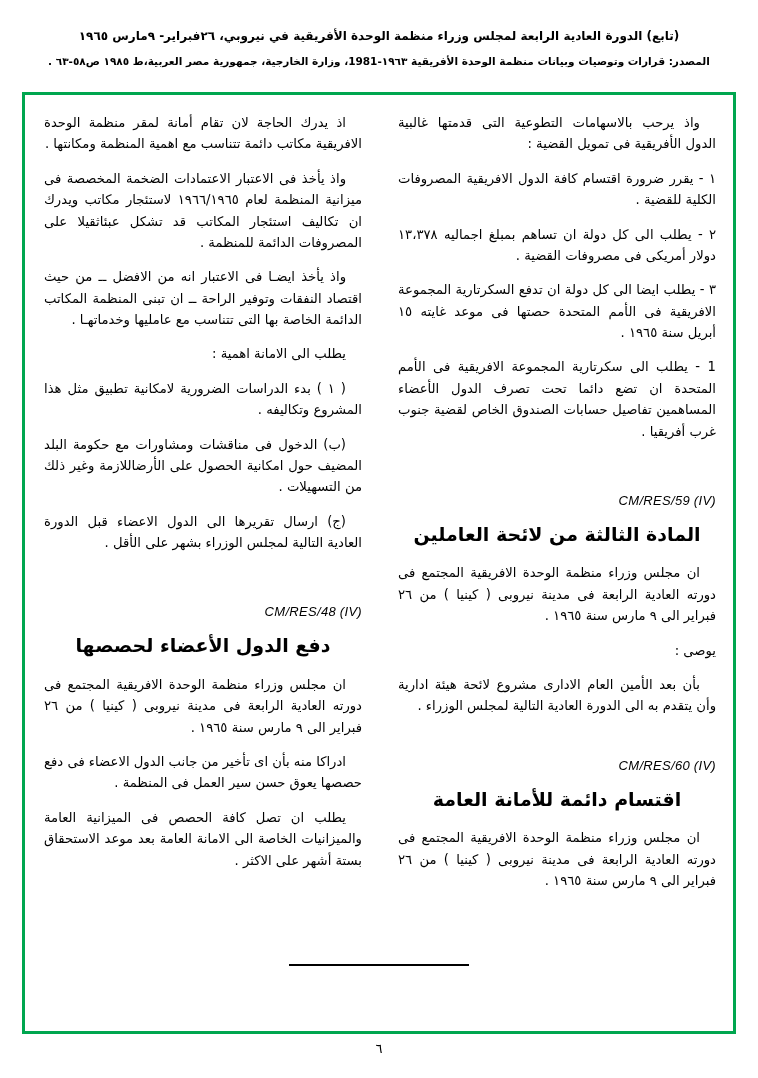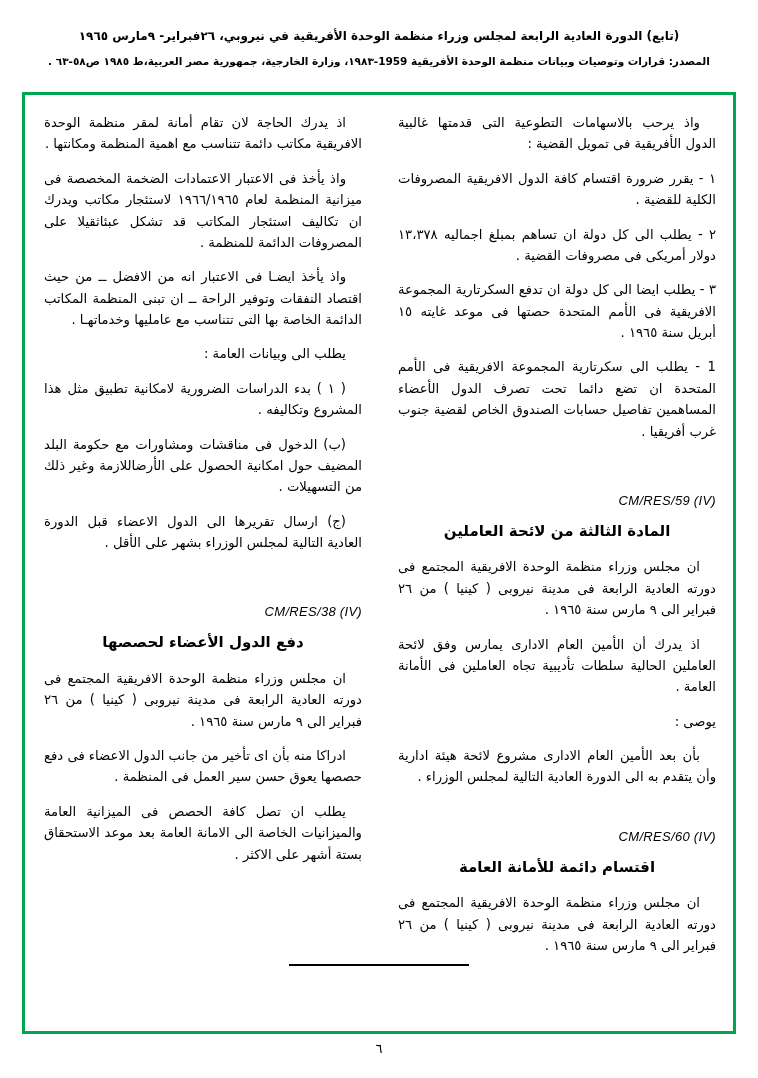--- a/index.html
+++ b/index.html
@@ -90,21 +90,21 @@
   .res-code {
     font-size: 13px;
     font-family: "Liberation Sans", sans-serif;
     direction: ltr;
     text-align: right;
     margin: 22px 0 12px 0;
     letter-spacing: 0.3px;
     font-style: italic;
   }
   .res-title {
-    font-size: 15px;
+    font-size: 19px;
     font-weight: bold;
     text-align: center;
     margin: 0 0 14px 0;
     line-height: 1.5;
   }
 
   .spacer-sm { height: 6px; }
   .spacer-md { height: 16px; }
 
   
@@ -126,62 +126,61 @@
     font-size: 13px;
   }
 </style>
 </head>
 <body>
 
 <div class="page">
 
   <div class="header">
     <div class="header-title">(تابع) الدورة العادية الرابعة لمجلس وزراء منظمة الوحدة الأفريقية في نيروبي، ٢٦فبراير- ٩مارس ١٩٦٥</div>
-    <div class="header-source">المصدر: قرارات وتوصيات وبيانات منظمة الوحدة الأفريقية 1959-١٩٨٣، وزارة الخارجية، جمهورية مصر العربية،ط ١٩٨٥ ص٥٨-٦٣ .</div>
+    <div class="header-source">المصدر: قرارات وتوصيات وبيانات منظمة الوحدة الأفريقية ١٩٦٣-1981، وزارة الخارجية، جمهورية مصر العربية،ط ١٩٨٥ ص٥٨-٦٣ .</div>
   </div>
 
   <div class="frame"></div>
 
   <div class="columns">
 
     <div class="col">
       <p class="para indent">واذ يرحب بالاسهامات التطوعية التى قدمتها غالبية الدول الأفريقية فى تمويل القضية :</p>
       <p class="para">١ - يقرر ضرورة اقتسام كافة الدول الافريقية المصروفات الكلية للقضية .</p>
       <p class="para">٢ - يطلب الى كل دولة ان تساهم بمبلغ اجماليه ١٣،٣٧٨ دولار أمريكى فى مصروفات القضية .</p>
       <p class="para">٣ - يطلب ايضا الى كل دولة ان تدفع السكرتارية المجموعة الافريقية فى الأمم المتحدة حصتها فى موعد غايته ١٥ أبريل سنة ١٩٦٥ .</p>
       <p class="para">1 - يطلب الى سكرتارية المجموعة الافريقية فى الأمم المتحدة ان تضع دائما تحت تصرف الدول الأعضاء المساهمين تفاصيل حسابات الصندوق الخاص لقضية جنوب غرب أفريقيا .</p>
 
       <div class="spacer-md"></div>
 
       <div class="res-code">CM/RES/59  (IV)</div>
       <div class="res-title">المادة الثالثة من لائحة العاملين</div>
       <p class="para indent">ان مجلس وزراء منظمة الوحدة الافريقية المجتمع فى دورته العادية الرابعة فى مدينة نيروبى ( كينيا ) من ٢٦ فبراير الى ٩ مارس سنة ١٩٦٥ .</p>
-      <p class="para indent">اذ يدرك أن الأمين العام الادارى يمارس وفق لائحة العاملين الحالية سلطات تأديبية تجاه العاملين فى الأمانة العامة .</p>
       <p class="para">يوصى :</p>
       <p class="para indent">بأن بعد الأمين العام الادارى مشروع لائحة هيئة ادارية وأن يتقدم به الى الدورة العادية التالية لمجلس الوزراء .</p>
 
       <div class="spacer-sm"></div>
 
       <div class="res-code">CM/RES/60  (IV)</div>
       <div class="res-title">اقتسام دائمة للأمانة العامة</div>
       <p class="para indent">ان مجلس وزراء منظمة الوحدة الافريقية المجتمع فى دورته العادية الرابعة فى مدينة نيروبى ( كينيا ) من ٢٦ فبراير الى ٩ مارس سنة ١٩٦٥ .</p>
     </div>
 
     <div class="col">
       <p class="para indent">اذ يدرك الحاجة لان تقام أمانة لمقر منظمة الوحدة الافريقية مكاتب دائمة تتناسب مع اهمية المنظمة ومكانتها .</p>
       <p class="para indent">واذ يأخذ فى الاعتبار الاعتمادات الضخمة المخصصة فى ميزانية المنظمة لعام ١٩٦٦/١٩٦٥ لاستئجار مكاتب ويدرك ان تكاليف استئجار المكاتب قد تشكل عبئاثقيلا على المصروفات الدائمة للمنظمة .</p>
       <p class="para indent">واذ يأخذ ايضـا فى الاعتبار انه من الافضل ــ من حيث اقتصاد النفقات وتوفير الراحة ــ ان تبنى المنظمة المكاتب الدائمة الخاصة بها التى تتناسب مع عامليها وخدماتهـا .</p>
-      <p class="para indent">يطلب الى وبيانات العامة :</p>
+      <p class="para indent">يطلب الى الامانة اهمية :</p>
       <p class="para indent">( ١ ) بدء الدراسات الضرورية لامكانية تطبيق مثل هذا المشروع وتكاليفه .</p>
       <p class="para indent">(ب) الدخول فى مناقشات ومشاورات مع حكومة البلد المضيف حول امكانية الحصول على الأرضاللازمة وغير ذلك من التسهيلات .</p>
       <p class="para indent">(ج) ارسال تقريرها الى الدول الاعضاء قبل الدورة العادية التالية لمجلس الوزراء بشهر على الأقل .</p>
 
       <div class="spacer-md"></div>
 
-      <div class="res-code">CM/RES/38  (IV)</div>
+      <div class="res-code">CM/RES/48  (IV)</div>
       <div class="res-title">دفع الدول الأعضاء لحصصها</div>
       <p class="para indent">ان مجلس وزراء منظمة الوحدة الافريقية المجتمع فى دورته العادية الرابعة فى مدينة نيروبى ( كينيا ) من ٢٦ فبراير الى ٩ مارس سنة ١٩٦٥ .</p>
       <p class="para indent">ادراكا منه بأن اى تأخير من جانب الدول الاعضاء فى دفع حصصها يعوق حسن سير العمل فى المنظمة .</p>
       <p class="para indent">يطلب ان تصل كافة الحصص فى الميزانية العامة والميزانيات الخاصة الى الامانة العامة بعد موعد الاستحقاق بستة أشهر على الاكثر .</p>
     </div>
 
   </div>
 
   <div class="footer-rule"></div>
   <div class="page-number">٦</div>

